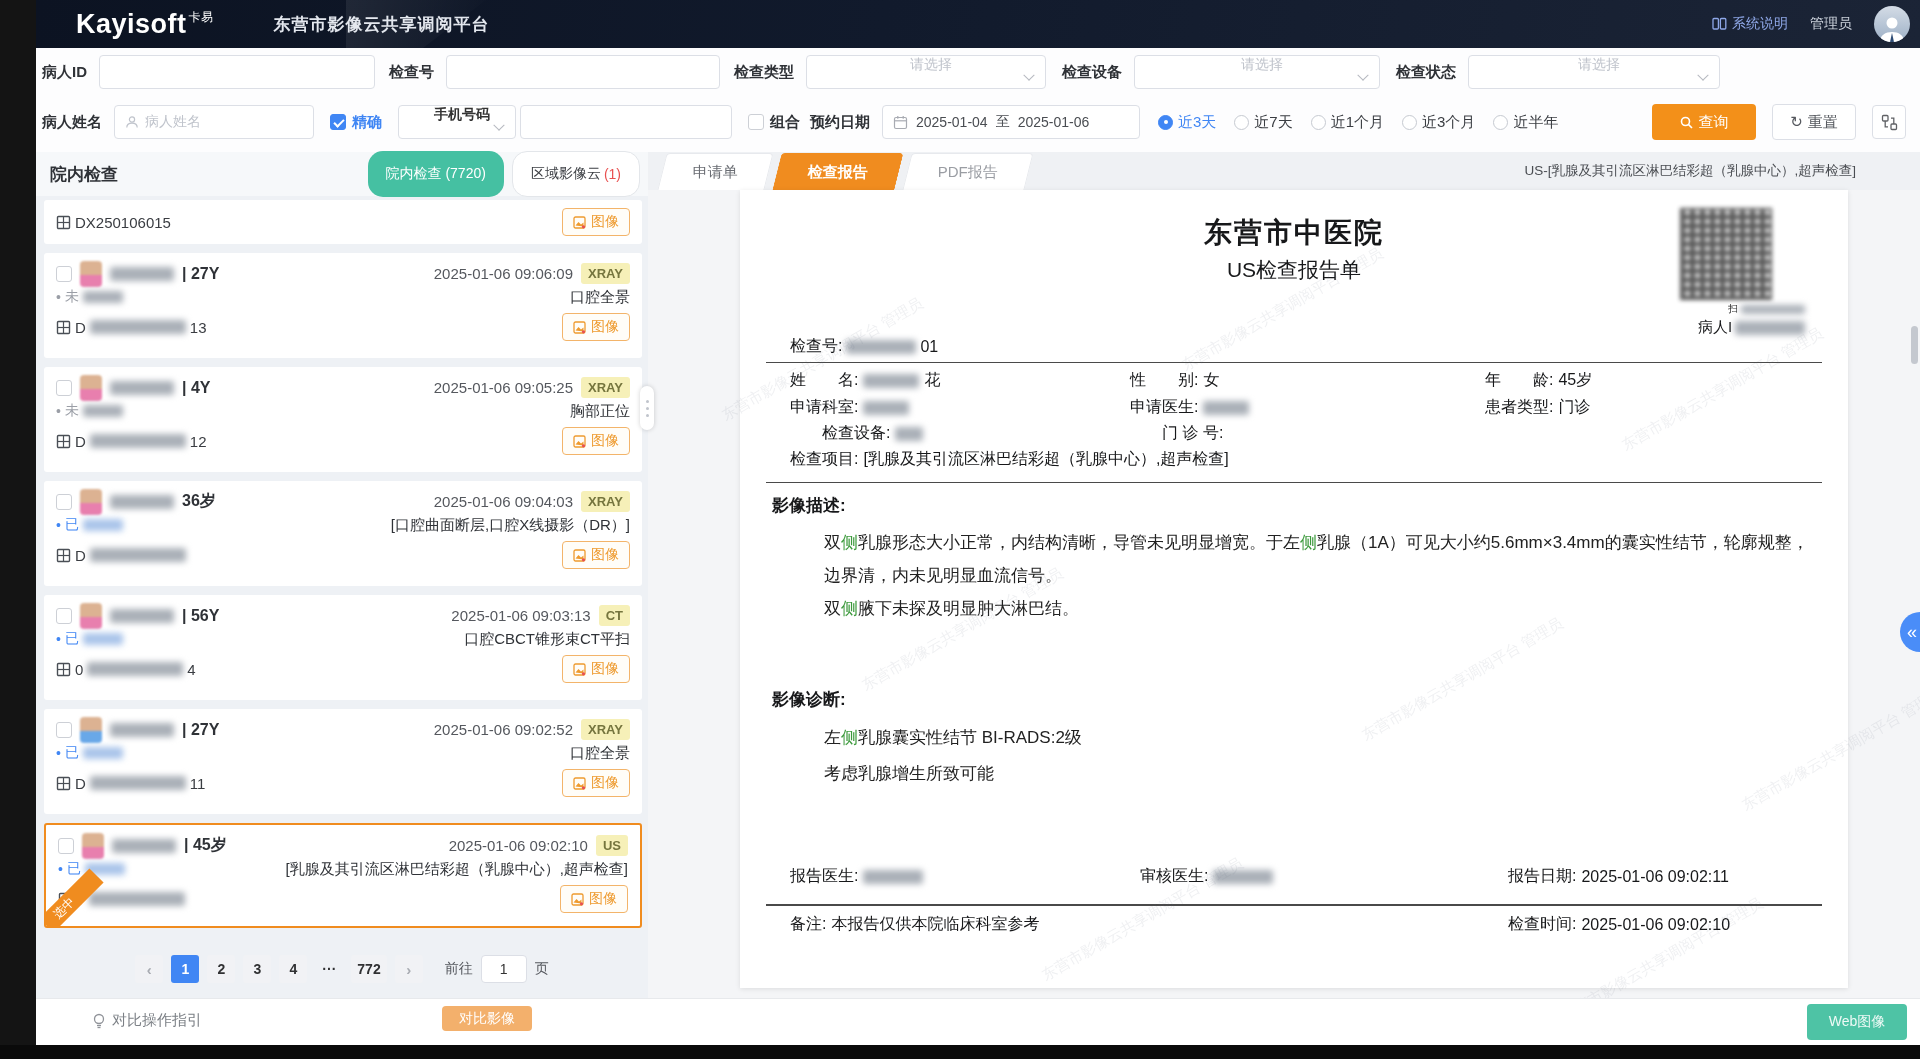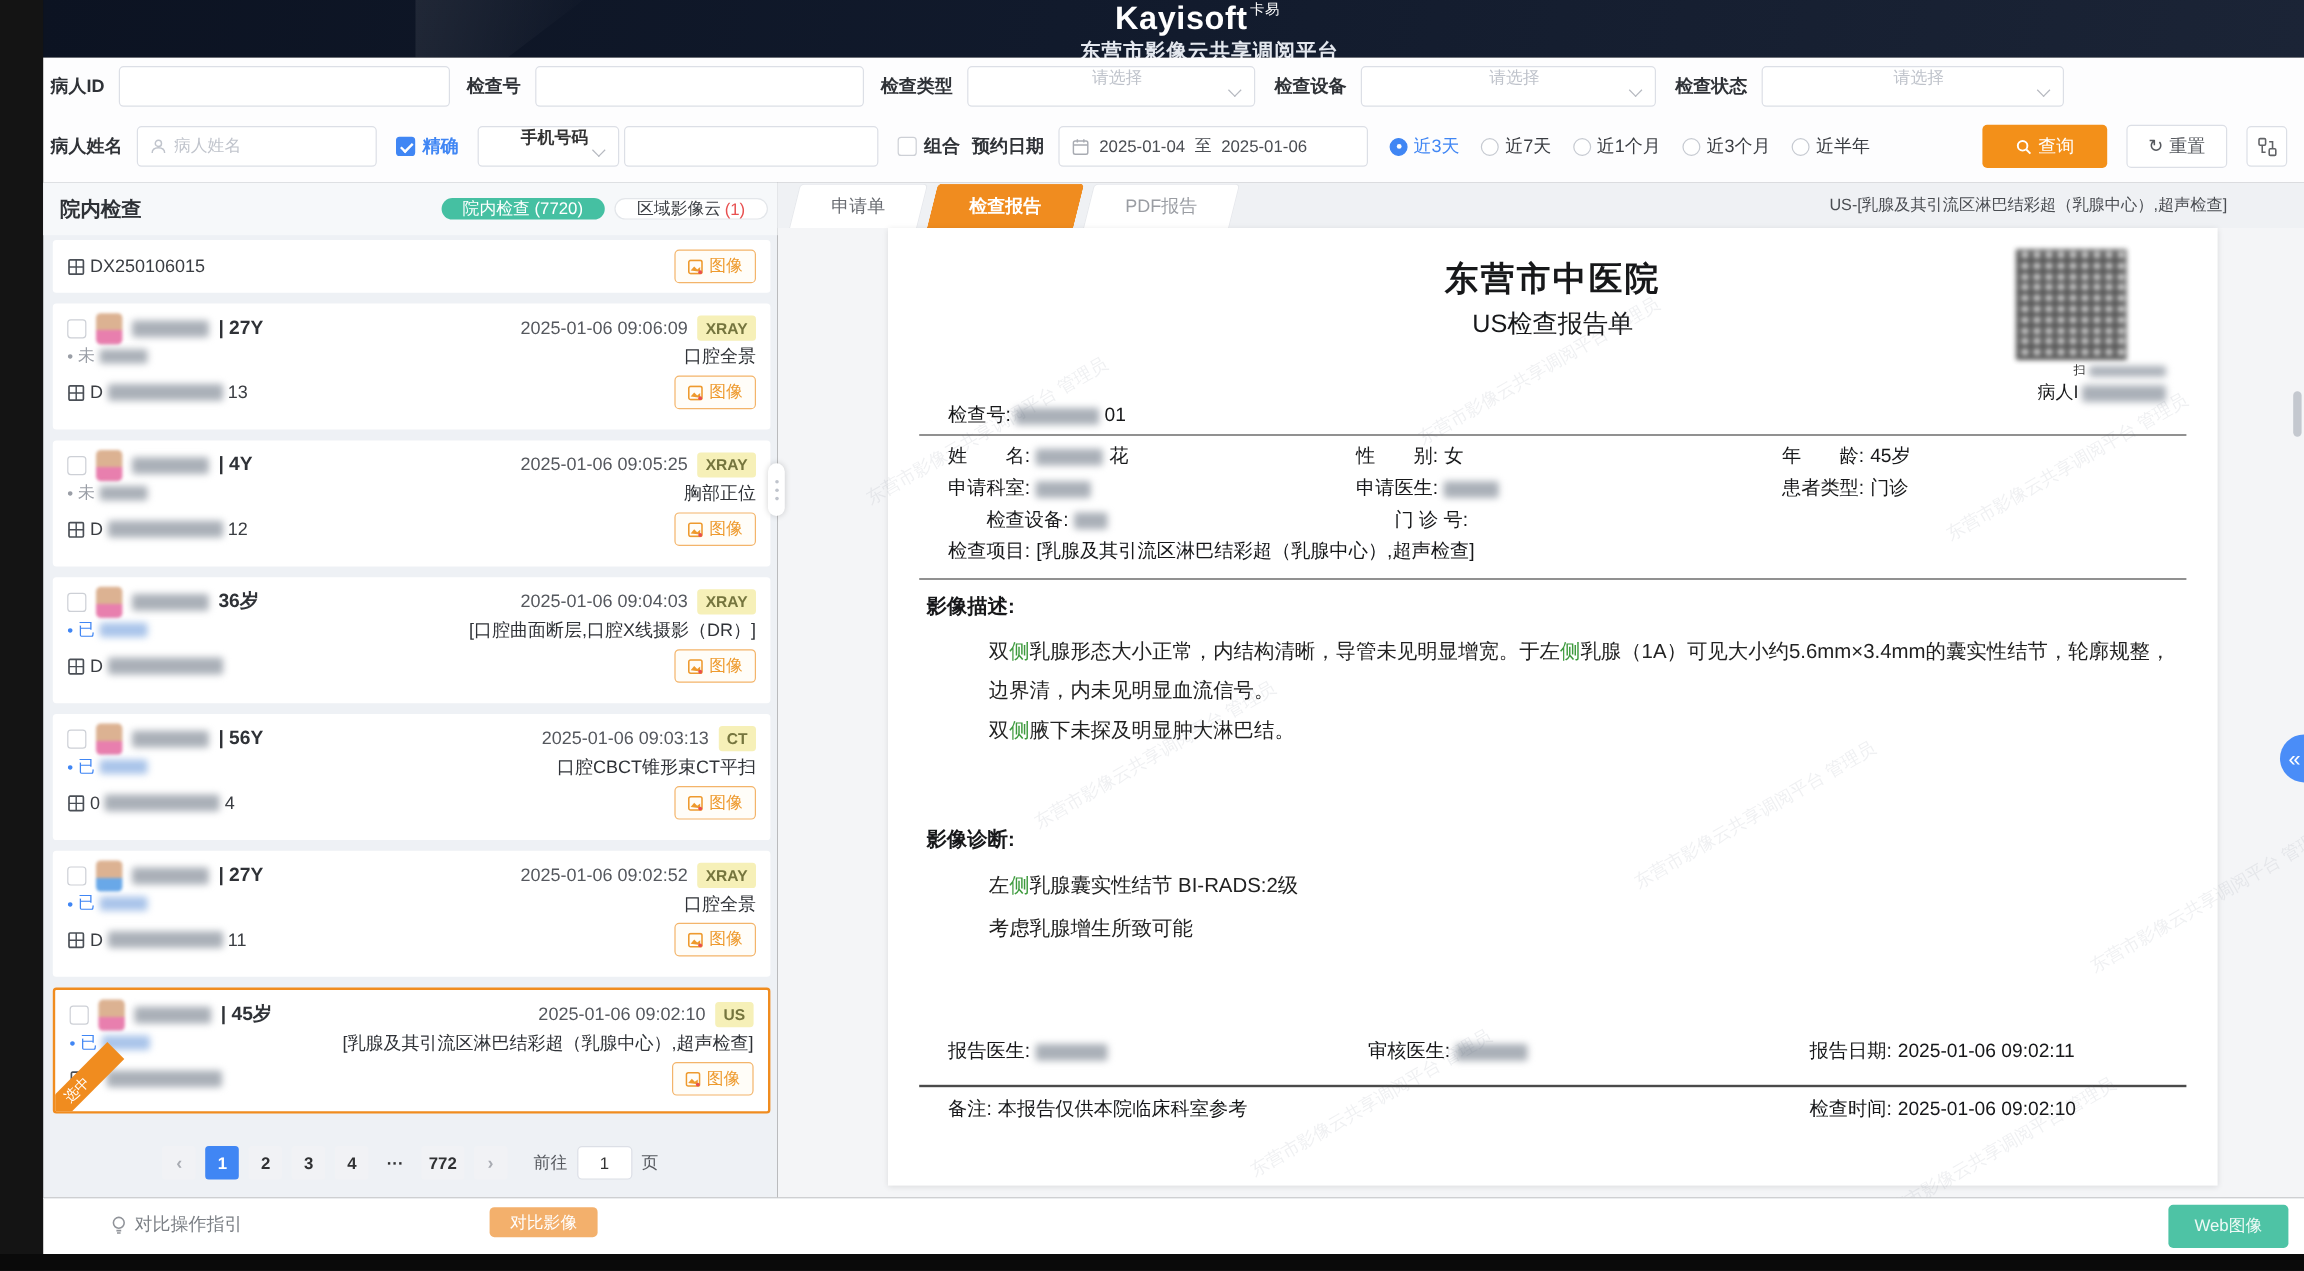--- a/index.html
+++ b/index.html
@@ -6,21 +6,21 @@
   body { font-family:"Liberation Sans","DejaVu Sans",sans-serif; background:#000; }
   .screen { position:relative; width:1920px; height:1059px; overflow:hidden; background:#0a0a0a; }
 
   
   .edge-left  { position:absolute; left:0; top:0; width:36px; height:1059px; background:#141414; }
   .edge-bottom{ position:absolute; left:0; top:1045px; right:0; height:14px; background:#0a0a0a; }
 
   
   .topbar { position:absolute; left:36px; top:0; right:0; height:48px;
             background:linear-gradient(100deg,#0c1322 0%,#111a2c 45%,#1b2436 100%);
-            display:flex; align-items:center;flex-direction:column; }
+            display:flex; align-items:center; }
   .swoosh { position:absolute; left:310px; top:0; width:140px; height:48px;
             background:linear-gradient(105deg, rgba(255,255,255,0.08), rgba(255,255,255,0));
             clip-path:polygon(0 0,100% 0,55% 100%,0 100%); }
   .logo { margin-left:40px; color:#fff; font-size:27px; font-weight:800; letter-spacing:.5px; white-space:nowrap; }
   .logo .cn { font-size:12px; font-weight:400; vertical-align:top; margin-left:2px; }
   .app-title { margin-left:60px; color:#e3e7ee; font-size:17px; font-weight:600; letter-spacing:1px; }
   .top-right { margin-left:auto; display:flex; align-items:center; gap:22px; padding-right:10px; }
   .sys-help { display:flex; align-items:center; gap:5px; color:#8fa8e8; font-size:14px; cursor:pointer; }
   .admin { color:#ccd2dc; font-size:14px; }
   .avatar { width:36px; height:36px; border-radius:50%; overflow:hidden;
@@ -61,21 +61,21 @@
   .btn-reset { margin-left:16px; width:84px; height:36px; background:#fff; border:1px solid #dcdfe6; border-radius:4px;
                color:#55585e; font-size:15px; display:flex; align-items:center; justify-content:center; gap:5px; cursor:pointer; }
   .btn-layout { margin-left:16px; margin-right:14px; width:34px; height:34px; background:#fff; border:1px solid #dcdfe6;
                 border-radius:4px; display:flex; align-items:center; justify-content:center; cursor:pointer; }
 
   
   .left-panel { position:absolute; left:36px; top:152px; width:612px; height:846px;
                 background:#eef1f5; display:flex; flex-direction:column; }
   .lp-head { height:44px; background:#f6f8fa; display:flex; align-items:center; padding:0 8px 0 14px; flex:none; }
   .lp-title { font-size:17px; font-weight:700; color:#2f3237; }
-  .pill { height:18px; border-radius:15px; display:flex; align-items:center; padding:0 18px; font-size:14px; cursor:pointer; }
+  .pill { height:46px; border-radius:15px; display:flex; align-items:center; padding:0 18px; font-size:14px; cursor:pointer; }
   .pill-local { margin-left:auto; background:#45c0a2; color:#fff; }
   .pill-region { margin-left:8px; background:#fff; color:#3a3d42; border:1px solid #e3e6ea; }
   .pill-region .cnt { color:#e85050; margin-left:3px; }
   .lp-list { flex:1; padding:4px 6px 0 8px; overflow:hidden; }
   .card { background:#fff; border-radius:3px; margin-bottom:9px; padding:0 12px; position:relative; }
   .card.partial { height:44px; display:flex; align-items:center; justify-content:space-between; }
   .card.full { height:105px; }
   .card.selected { border:2px solid #f08c1f; overflow:hidden; }
   .crow1 { display:flex; align-items:center; padding-top:9px; height:32px; gap:8px; }
   .crow2 { display:flex; align-items:center; justify-content:space-between; height:24px; }
@@ -142,21 +142,21 @@
   .rp-desc { position:absolute; left:84px; top:336px; width:992px; font-size:17px; line-height:33px; color:#222; }
   .rp-diag { position:absolute; left:84px; top:530px; font-size:17px; line-height:36px; color:#222; }
   .rp-footer { position:absolute; top:676px; left:0; width:100%; height:22px; font-size:16px; }
   .rp-note { position:absolute; top:724px; left:0; width:100%; height:22px; font-size:16px; }
   .fc1{left:50px;} .fc2{left:400px;} .fc3{left:768px;}
   .wm { position:absolute; color:rgba(100,110,128,.10); font-size:15px; transform:rotate(-30deg); white-space:nowrap; pointer-events:none; }
 
   
   .bottombar { position:absolute; left:36px; right:0; top:998px; height:47px; background:#fff; border-top:1px solid #e7e9ec; }
   .guide { position:absolute; left:56px; top:12px; display:flex; align-items:center; gap:6px; font-size:15px; color:#7c8086; }
-  .btn-compare { position:absolute; left:372px; top:7px; width:90px; height:25px; background:#f3b06c; border:none;
+  .btn-compare { position:absolute; left:406px; top:7px; width:90px; height:25px; background:#f3b06c; border:none;
                  border-radius:4px; color:#fff; font-size:14px; cursor:pointer; }
   .btn-web { position:absolute; right:13px; top:5px; width:100px; height:36px; background:#4ec3a5; border:none;
              border-radius:4px; color:#eefaf6; font-size:14px; cursor:pointer; }
 
   
   .drag-handle { position:absolute; left:640px; top:386px; width:14px; height:44px; background:#fff; border-radius:7px;
                  box-shadow:0 0 5px rgba(0,0,0,.18); display:flex; flex-direction:column; align-items:center;
                  justify-content:center; gap:4px; cursor:col-resize; }
   .drag-handle i { width:3px; height:3px; border-radius:50%; background:#c0c4cc; }
   .float-collapse { position:absolute; left:1900px; top:612px; width:40px; height:40px; border-radius:50%;

